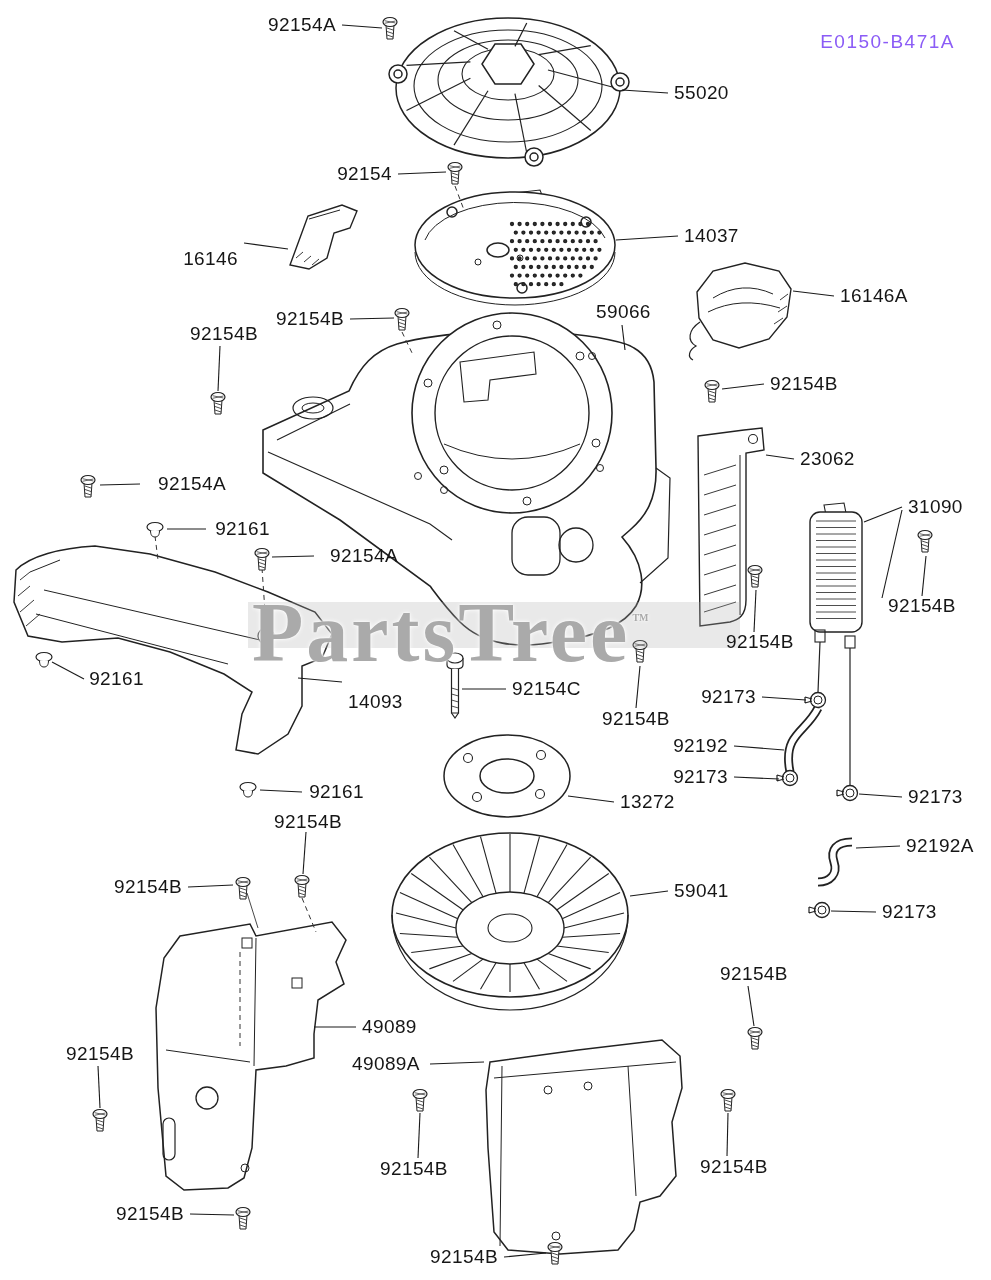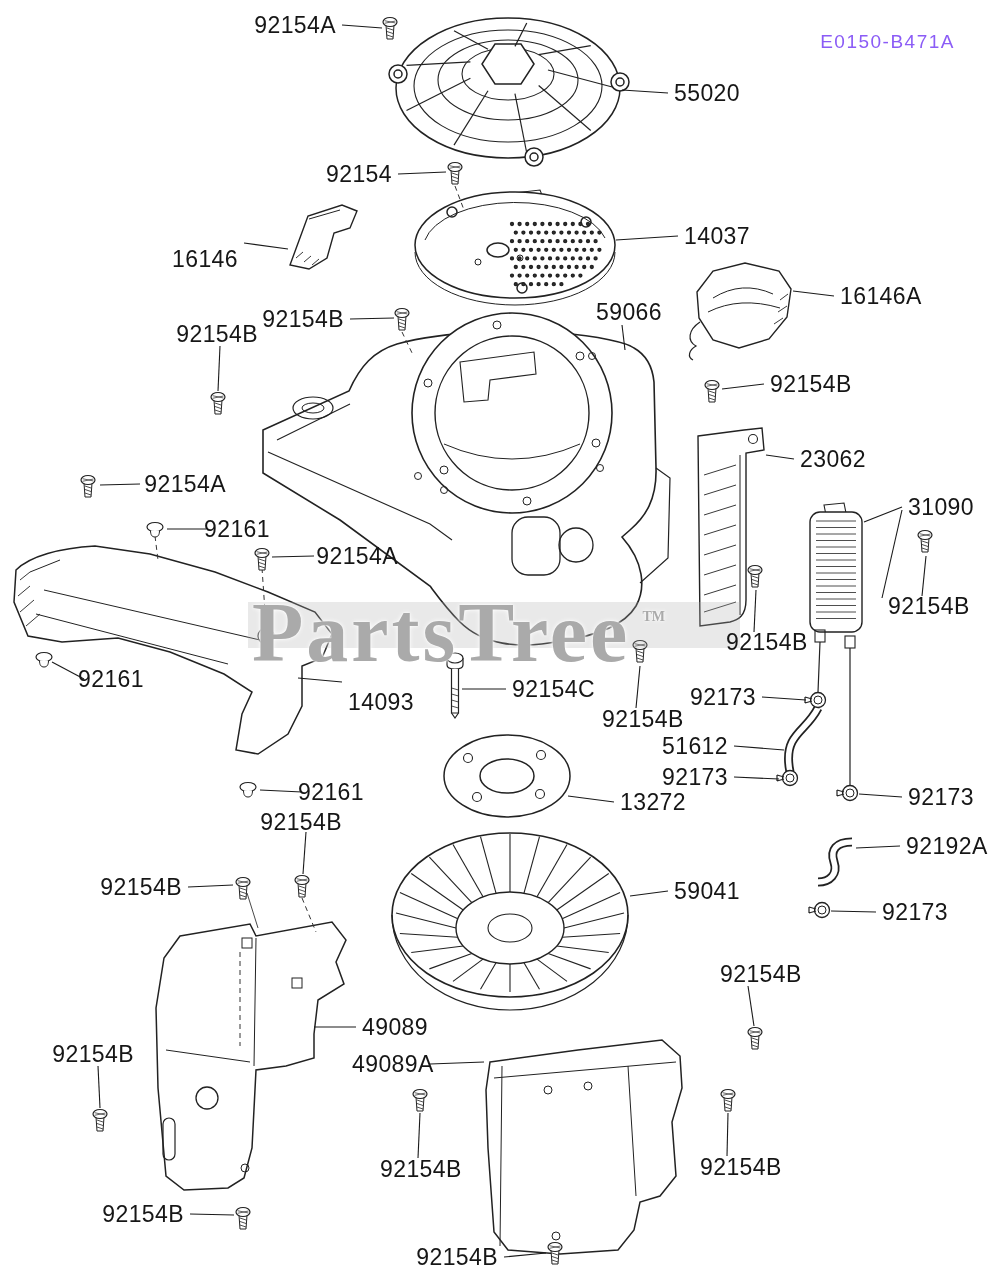--- a/index.html
+++ b/index.html
@@ -7,24 +7,24 @@
   .stage{position:relative;width:991px;height:1280px;background:#fff;overflow:hidden;
          font-family:"Liberation Sans",sans-serif}
   .stage svg{position:absolute;left:0;top:0}
   #art{z-index:2}
   .wm-band{position:absolute;left:248px;top:602px;width:492px;height:46px;
            background:rgba(175,175,175,.28);z-index:3}
   .watermark{position:absolute;left:252px;top:584px;z-index:4;color:#aaaaaa;
              font-family:"Liberation Serif",serif;font-weight:bold;font-size:84px;
              letter-spacing:3px;white-space:nowrap;
              text-shadow:0 0 2px #fff,0 0 5px #fff}
-  .watermark .tm{font-size:14px;vertical-align:40px;letter-spacing:0;margin-left:12px}
+  .watermark .tm{font-size:10px;vertical-align:40px;letter-spacing:0;margin-left:2px}
   #overlay{z-index:6}
   #overlay line{stroke:#1a1a1a;stroke-width:1.1}
-  .part-label{position:absolute;transform:translateY(-50%);font-size:23px;color:#161616;
+  .part-label{position:absolute;transform:translateY(-50%);font-size:19px;color:#161616;
               letter-spacing:.4px;white-space:nowrap;z-index:8}
   .diagram-code{position:absolute;top:31px;right:36px;font-size:19px;color:#8b5cf6;
                 letter-spacing:1.5px;z-index:8}
 </style>
 </head>
 <body>
 
 <div class="stage" id="stage">
 
   <svg id="art" width="991" height="1280" viewBox="0 0 991 1280">
@@ -425,21 +425,21 @@
     <div class="part-label" style="top: 484px; right: 765px;">92154A</div>
     <div class="part-label" style="top: 529px; right: 721px;">92161</div>
     <div class="part-label" style="top: 556px; right: 593px;">92154A</div>
     <div class="part-label" style="top: 606px; left: 888px;">92154B</div>
     <div class="part-label" style="top: 642px; left: 726px;">92154B</div>
     <div class="part-label" style="top: 679px; right: 847px;">92161</div>
     <div class="part-label" style="top: 682px; left: 348px; margin-top: 20px;">14093</div>
     <div class="part-label" style="top: 689px; left: 512px;">92154C</div>
     <div class="part-label" style="top: 719px; left: 602px;">92154B</div>
     <div class="part-label" style="top: 697px; right: 235px;">92173</div>
-    <div class="part-label" style="top: 746px; right: 263px;">51612</div>
+    <div class="part-label" style="top: 746px; right: 263px;">92192</div>
     <div class="part-label" style="top: 777px; right: 263px;">92173</div>
     <div class="part-label" style="top: 802px; left: 620px;">13272</div>
     <div class="part-label" style="top: 792px; right: 627px;">92161</div>
     <div class="part-label" style="top: 822px; right: 649px;">92154B</div>
     <div class="part-label" style="top: 797px; left: 908px;">92173</div>
     <div class="part-label" style="top: 846px; left: 906px;">92192A</div>
     <div class="part-label" style="top: 887px; right: 809px;">92154B</div>
     <div class="part-label" style="top: 891px; left: 674px;">59041</div>
     <div class="part-label" style="top: 912px; left: 882px;">92173</div>
     <div class="part-label" style="top: 1027px; left: 362px;">49089</div>

